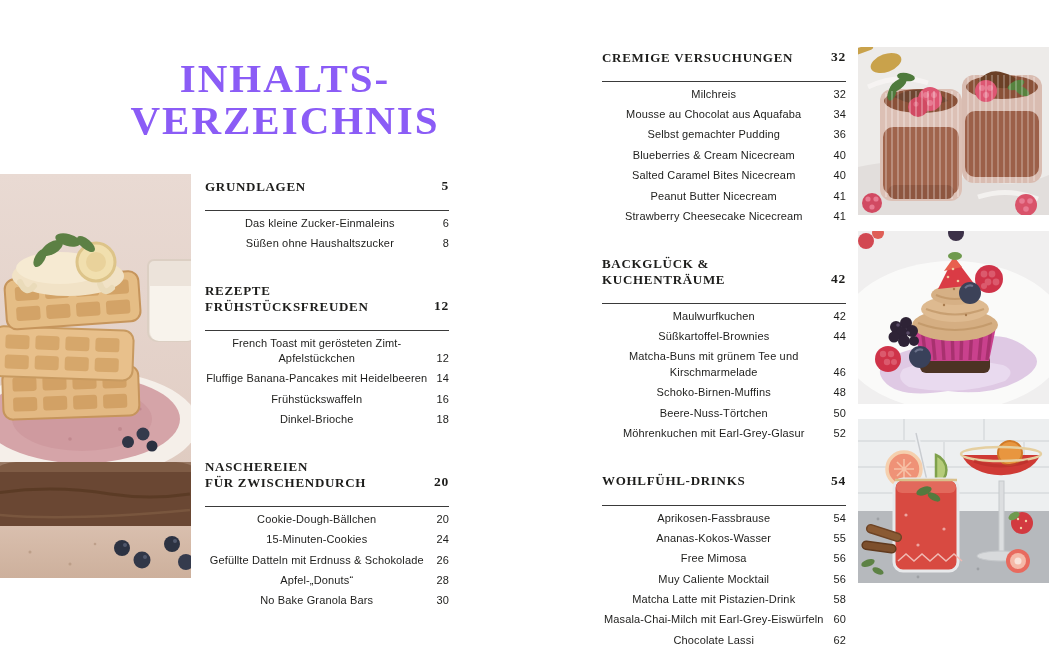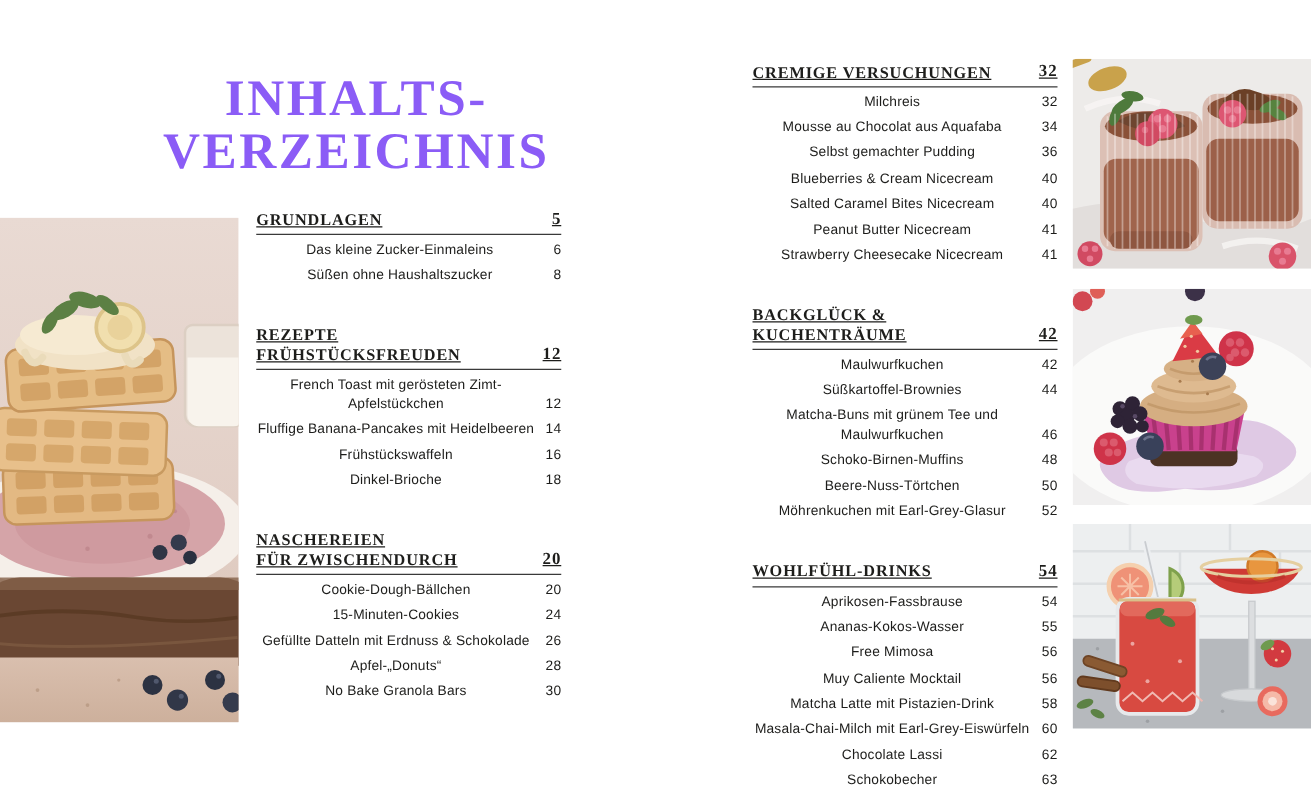--- a/index.html
+++ b/index.html
@@ -13,30 +13,30 @@
   .page-title{
     position:absolute;left:88px;top:58px;width:394px;
     text-align:center;
     font-family:"Liberation Serif","DejaVu Serif",serif;
     font-weight:700;
     font-size:41px;line-height:1.02;letter-spacing:2px;
     color:#8b5cf6;
   }
   
   .toc-col{position:absolute;width:244px;}
-  .toc-col-1{left:205px;top:167px;}
+  .toc-col-1{left:205px;top:178px;}
   .toc-col-2{left:602px;top:49px;}
   .toc-section{margin-top:0;}
   .toc-section + .toc-section{margin-top:29px;}
   .toc-heading{
     display:flex;justify-content:space-between;align-items:flex-end;
     font-family:"Liberation Serif","DejaVu Serif",serif;
     font-weight:700;font-size:13px;letter-spacing:0.7px;line-height:1.2;
     border-bottom:1.5px solid #3a3a3a;
-    padding-bottom:4px;margin-bottom:2px;text-decoration:underline;
+    padding-bottom:16px;margin-bottom:2px;
   }
   .toc-heading .sec-page{font-size:13.5px;}
   .toc-row{
     display:flex;justify-content:space-between;align-items:flex-end;
     font-size:11px;line-height:1.4;letter-spacing:0.15px;
     padding:2.5px 0;
   }
   .toc-row .entry-label{flex:1;padding-right:8px;text-align:center;}
   .toc-row .entry-page{white-space:nowrap;}
   
@@ -161,21 +161,21 @@
       </div>
       <div class="toc-row">
         <span class="entry-label">Maulwurfkuchen</span>
         <span class="entry-page">42</span>
       </div>
       <div class="toc-row">
         <span class="entry-label">Süßkartoffel-Brownies</span>
         <span class="entry-page">44</span>
       </div>
       <div class="toc-row">
-        <span class="entry-label">Matcha-Buns mit grünem Tee und Maulwurfkuchen</span>
+        <span class="entry-label">Matcha-Buns mit grünem Tee und Kirschmarmelade</span>
         <span class="entry-page">46</span>
       </div>
       <div class="toc-row">
         <span class="entry-label">Schoko-Birnen-Muffins</span>
         <span class="entry-page">48</span>
       </div>
       <div class="toc-row">
         <span class="entry-label">Beere-Nuss-Törtchen</span>
         <span class="entry-page">50</span>
       </div>

